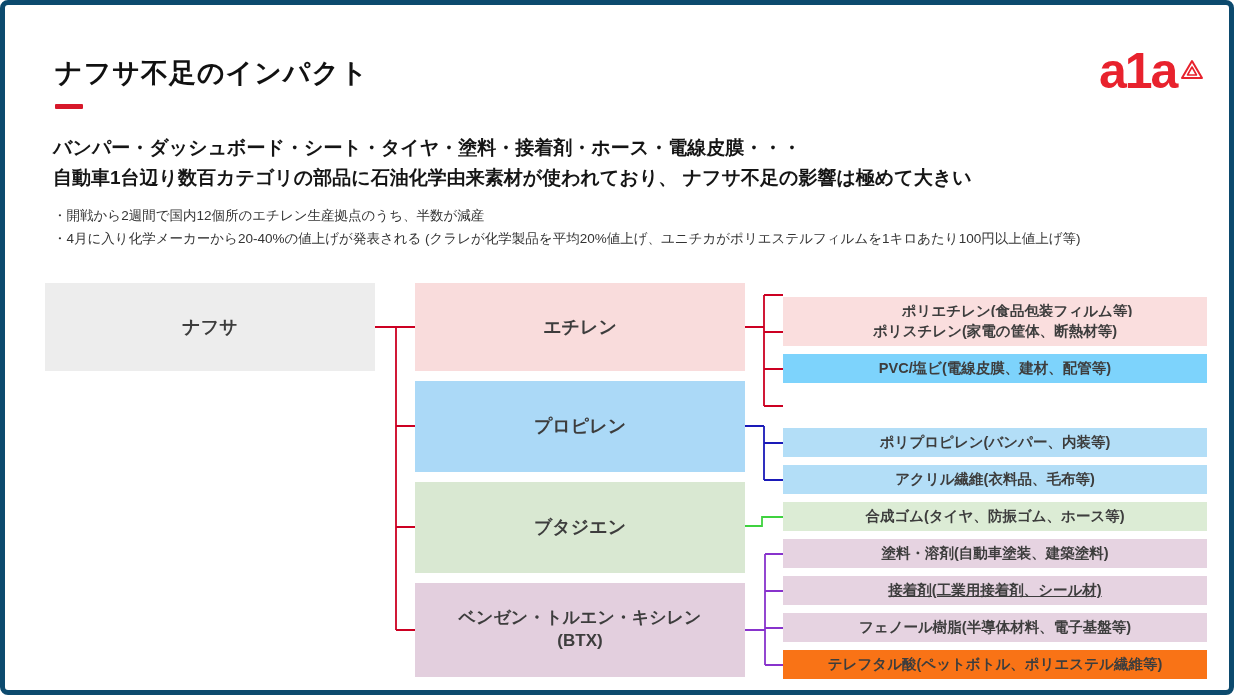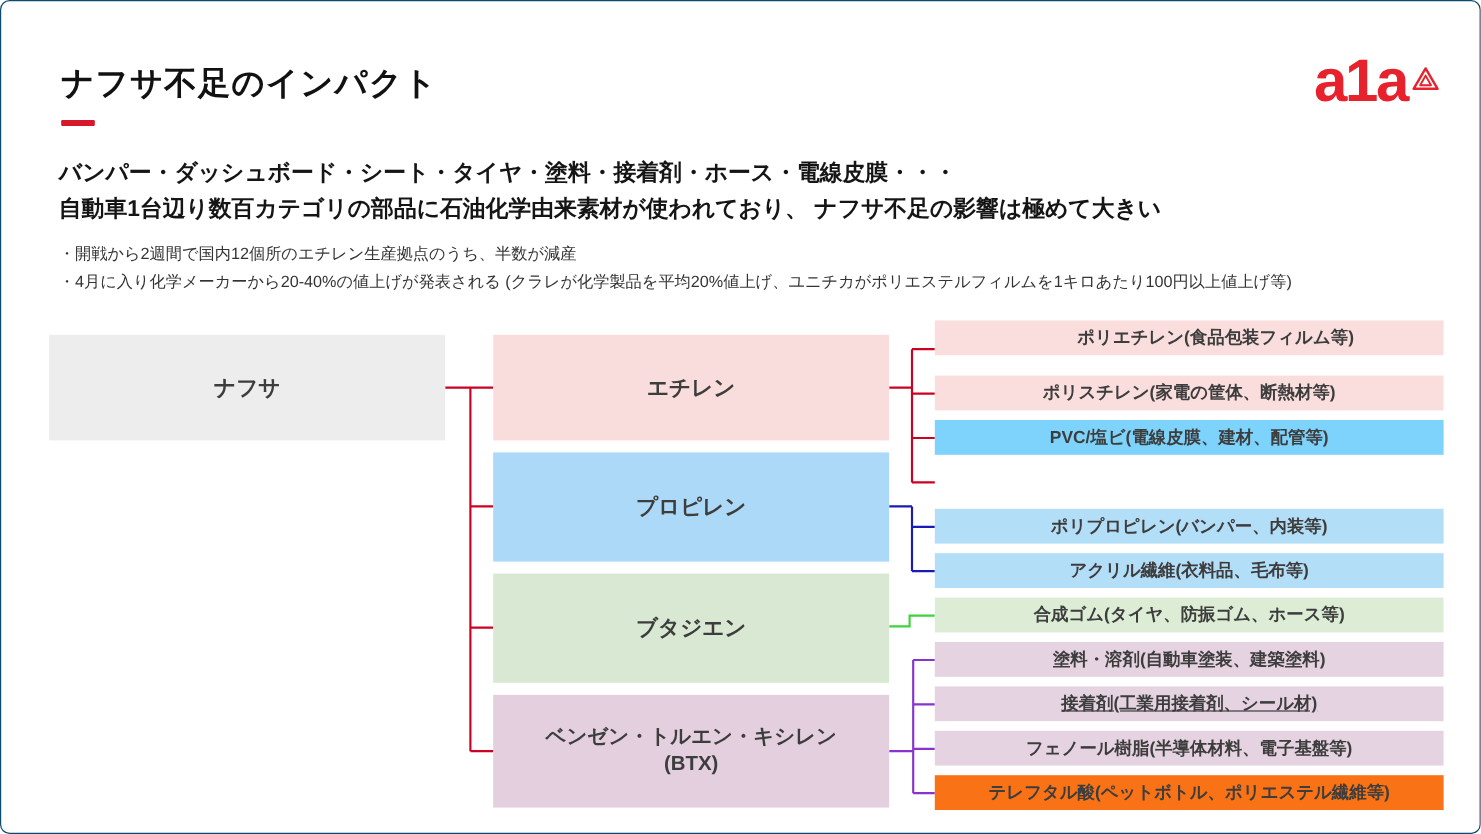--- a/index.html
+++ b/index.html
@@ -1,19 +1,19 @@
 <!DOCTYPE html>
 <html><head>
 <meta charset="utf-8">
 <style>
   * { margin:0; padding:0; box-sizing:border-box; }
   body { background:#fff; font-family:"Liberation Sans", sans-serif; }
   .slide {
     position:relative; width:1234px; height:695px; background:#ffffff;
-    border:1px solid #0c4a6e; border-radius:8px; overflow:hidden;
+    border:5px solid #0c4a6e; border-radius:8px; overflow:hidden;
   }
   .title {
     position:absolute; left:50px; top:50px; font-size:27px; font-weight:bold;
     color:#111; letter-spacing:1px;
   }
   .accent-dash { position:absolute; left:50px; top:99px; width:28px; height:5px; border-radius:1px; }
   .logo { position:absolute; left:1094px; top:44px; display:flex; align-items:flex-start; }
   .logo-text { font-size:50px; line-height:0.9; font-weight:bold; letter-spacing:-2px; }
   .logo-mark { margin-left:4px; margin-top:10px; }
   .subtitle { position:absolute; left:48px; font-size:19px; font-weight:bold; color:#151515; white-space:nowrap; }
@@ -26,21 +26,21 @@
     position:absolute; display:flex; flex-direction:column; align-items:center;
     justify-content:center; font-weight:bold; color:#3d3d3d; text-align:center;
   }
   .source-box { left:40px; top:278px; width:330px; height:88px; font-size:18px; }
   .mid { left:410px; width:330px; font-size:18px; line-height:1.35; }
   .mid.m1 { top:278px; height:88px; }
   .mid.m2 { top:376px; height:91px; }
   .mid.m3 { top:477px; height:91px; }
   .mid.m4 { top:578px; height:94px; font-size:17px; }
   .product { left:778px; width:424px; height:29px; font-size:14.5px; justify-content:center; }
-  .p0  { top:266px;padding-left:44px; } .p1  { top:312px; } .p2  { top:349px; } .p3  { top:386px; }
+  .p0  { top:292px;padding-left:44px; } .p1  { top:312px; } .p2  { top:349px; } .p3  { top:386px; }
   .p4  { top:423px; } .p5  { top:460px; } .p6  { top:497px; } .p7  { top:534px; }
   .p8  { top:571px;text-decoration:underline; } .p9  { top:608px; } .p10 { top:645px; }
   svg.connectors { position:absolute; left:0; top:0; pointer-events:none; }
 </style>
 </head>
 <body>
 
 <div class="slide">
 
   <h1 class="title">ナフサ不足のインパクト</h1>

